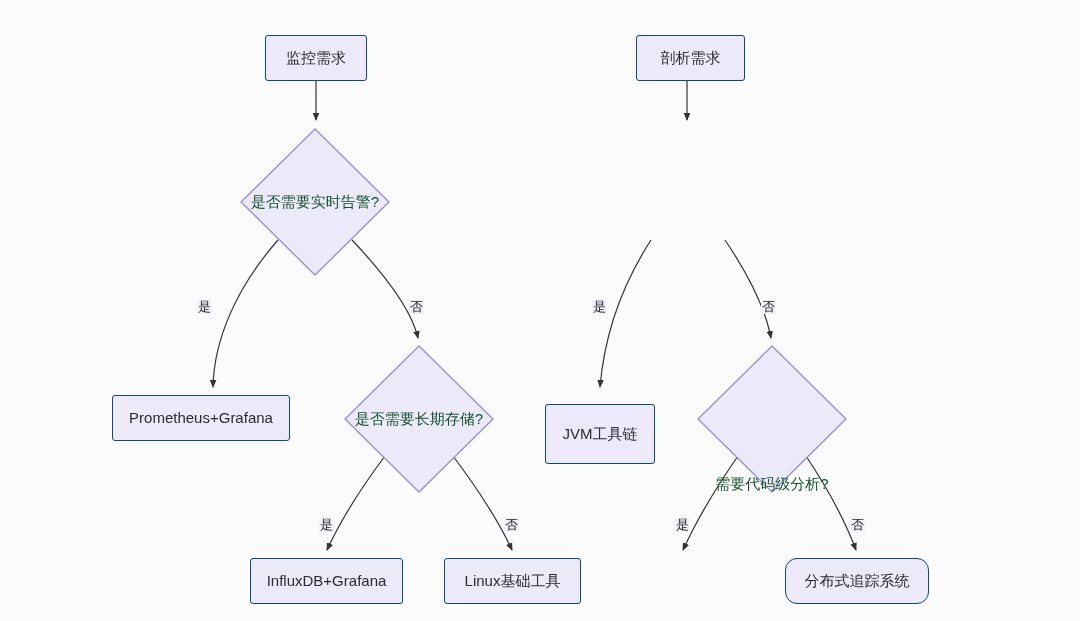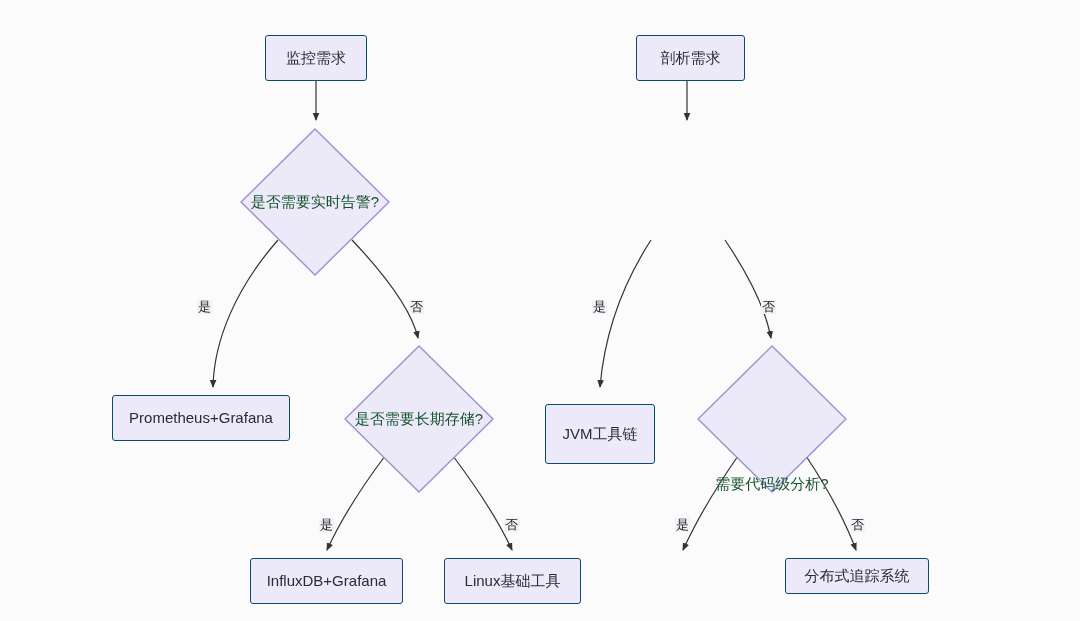--- a/index.html
+++ b/index.html
@@ -143,21 +143,21 @@
   </div>
 
   <div class="node diamond-wrap" style="left:697px; top:345px; width:150px; height:148px;align-items:flex-end;">
     <svg class="diamond-shape" viewBox="0 0 150 148" preserveAspectRatio="none">
       <polygon points="75,1 149,74 75,147 1,74" fill="#ece9f8" stroke="#9a91d4" stroke-width="1.4"></polygon>
     </svg>
     <span class="diamond-label">需要代码级分析?</span>
   </div>
 
 
-  <div class="node rect" style="left:785px; top:558px; width:144px; height:36px;">
+  <div class="node rect" style="left:785px; top:558px; width:144px; height:46px;border-radius:12px;">
     <span>分布式追踪系统</span>
   </div>
 
   <div class="edge-label" style="left:197px; top:300px;">
     <span>是</span>
   </div>
 
   <div class="edge-label" style="left:409px; top:300px;">
     <span>否</span>
   </div>

